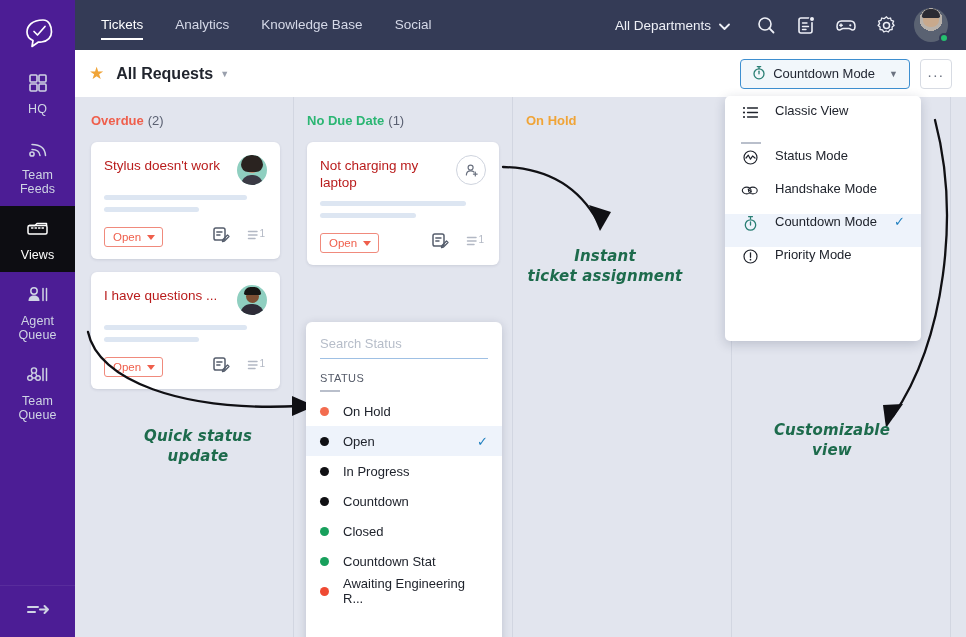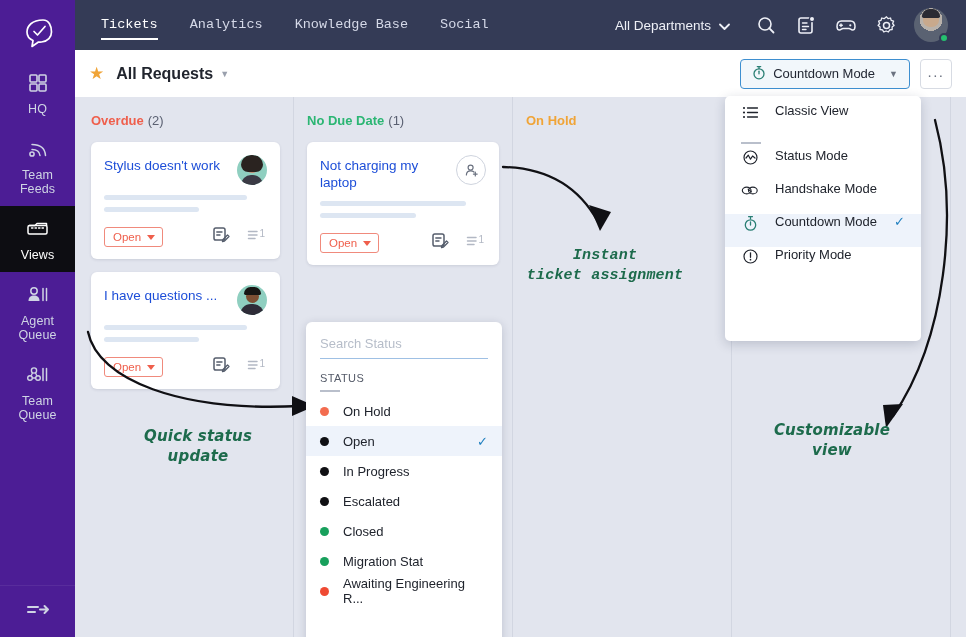--- a/index.html
+++ b/index.html
@@ -26,21 +26,21 @@
   .rail-item .ri-icon { display: block; height: 26px; margin-bottom: 4px; }
   .rail-item .ri-label { display: block; font-size: 12.5px; letter-spacing: .1px; }
   .rail-bottom { width: 100%; height: 52px; display:flex; align-items:center; justify-content:center;
     border-top: 1px solid rgba(255,255,255,0.07); }
 
   
   .topnav {
     position: absolute; left: 75px; top: 0; width: 891px; height: 50px;
     background: #343b56; display: flex; align-items: center;
   }
-  .nav-tabs { display: flex; align-items: center; height: 39px; padding-left: 10px; font-family: Liberation Mono, monospace; }
+  .nav-tabs { display: flex; align-items: center; height: 39px; padding-left: 10px; }
   .nav-tab {
     color: #d5d9e8; font-size: 13.5px; padding: 0 16px; height: 50px; line-height: 50px;
     position: relative; cursor: pointer; white-space: nowrap;
   }
   .nav-tab.active { color: #ffffff; }
   .nav-tab.active::after {
     content: ""; position: absolute; left: 16px; right: 16px; bottom: 10px; height: 2px; background: #ffffff;
   }
   .nav-right { margin-left: auto; display: flex; align-items: center; gap: 16px; padding-right: 18px; }
   .dept {
@@ -97,21 +97,21 @@
   .col:first-child { padding-left: 16px; }
   .col-head { font-size: 13px; margin-bottom: 14px; }
   .col-head .cname { font-weight: bold; }
   .col-head .ccount { color: #5a6071; margin-left: 4px; font-weight: normal; }
 
   .card {
     background: #ffffff; border-radius: 6px; padding: 13px 13px 11px 13px;
     box-shadow: 0 1px 3px rgba(30,40,70,0.12); margin-bottom: 13px;
   }
   .card-top { display: flex; align-items: flex-start; }
-  .card-title { font-size: 13.5px; color: #1d4ed8; flex: 1; padding-top: 2px; line-height: 17px; }
+  .card-title { font-size: 13.5px; color: #b91c1c; flex: 1; padding-top: 2px; line-height: 17px; }
   .card-av {
     width: 30px; height: 30px; border-radius: 50%; flex-shrink: 0; overflow: hidden; position: relative;
     background: #8fcfc0;
   }
   .card-av.f::before { content:""; position:absolute; left:8px; top:4px; width:14px; height:14px; border-radius:50%; background:#c48e72; }
   .card-av.f::after { content:""; position:absolute; left:4px; top:0px; width:22px; height:17px; border-radius:11px 11px 8px 8px; background:#2a2320; }
   .card-av.f .body { position:absolute; left:4px; bottom:0; width:22px; height:10px; border-radius:11px 11px 0 0; background:#3b3a45; }
   .card-av.m::before { content:""; position:absolute; left:9px; top:5px; width:13px; height:13px; border-radius:50%; background:#7d4f33; }
   .card-av.m::after { content:""; position:absolute; left:7px; top:2px; width:17px; height:8px; border-radius:9px 9px 2px 2px; background:#181614; }
   .card-av.m .body { position:absolute; left:3px; bottom:0; width:24px; height:11px; border-radius:12px 12px 0 0; background:#2e2c38; }
@@ -464,21 +464,21 @@
     <path d="M503 167 C545 168 578 185 598 222" fill="none" stroke="#101014" stroke-width="2.3" stroke-linecap="round"></path>
     <path d="M589 205 L600 231 L611 212" fill="#101014"></path>
 
     <path d="M88 332 C98 380 180 412 300 406" fill="none" stroke="#101014" stroke-width="2.3" stroke-linecap="round"></path>
     <path d="M292 396 L315 406 L292 416" fill="#101014"></path>
 
     <path d="M935 120 C960 215 945 340 893 416" fill="none" stroke="#101014" stroke-width="2.3" stroke-linecap="round"></path>
     <path d="M903 404 L886 428 L883 405" fill="#101014"></path>
   </svg>
 
-  <div class="anno" style="left:520px; top:246px; width:170px;font-family:Liberation Mono, monospace;">Instant
+  <div class="anno" style="left:520px; top:246px; width:170px;">Instant
 ticket assignment</div>
   <div class="anno" style="left:128px; top:426px; width:140px;">Quick status
 update</div>
   <div class="anno" style="left:762px; top:420px; width:140px;">Customizable
 view</div>
 
   <div class="status-pop">
     <div class="sp-search">
       <input type="text" placeholder="Search Status" style="">
     </div>
@@ -493,29 +493,29 @@
       <span class="sp-dot" style="background:#101014"></span>
       <span>Open</span>
       <span class="sp-check">✓</span>
     </div>
     <div class="sp-item">
       <span class="sp-dot" style="background:#101014"></span>
       <span>In Progress</span>
     </div>
     <div class="sp-item">
       <span class="sp-dot" style="background:#101014"></span>
-      <span>Escalated</span>
+      <span>Countdown</span>
     </div>
     <div class="sp-item">
       <span class="sp-dot" style="background:#18a05c"></span>
       <span>Closed</span>
     </div>
     <div class="sp-item">
       <span class="sp-dot" style="background:#18a05c"></span>
-      <span>Migration Stat</span>
+      <span>Countdown Stat</span>
     </div>
     <div class="sp-item">
       <span class="sp-dot" style="background:#ef4a33"></span>
       <span>Awaiting Engineering R...</span>
     </div>
   </div>
 
   <div class="mode-pop">
     <div class="mp-item" style="margin-top:7px">
       <span class="mp-ic">

